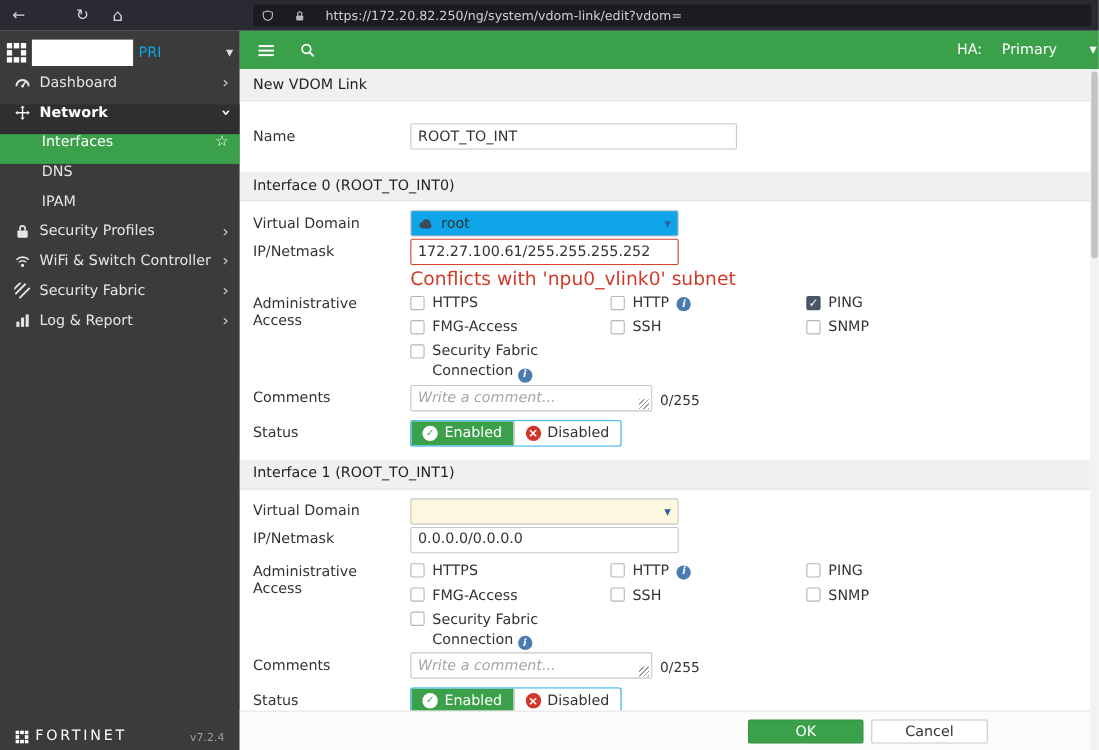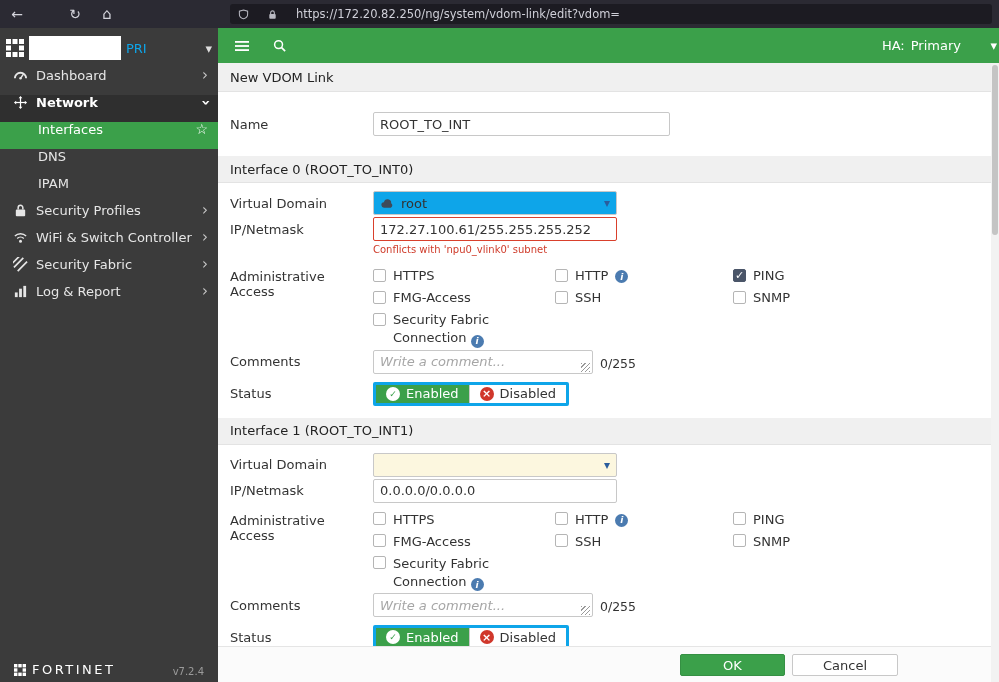--- a/index.html
+++ b/index.html
@@ -39,58 +39,58 @@
 .badge+.chev{margin-left:8px}
 .sfooter{position:absolute;left:0;bottom:5px;width:100%;display:flex;align-items:center;padding:0 14px;color:#fff;gap:6px}
 .fbrand{font-weight:normal;letter-spacing:2.5px;font-size:13px}
 .fver{margin-left:auto;color:#9b9b9b;font-size:10px;align-self:flex-end}
 
 
 .topbar{position:absolute;left:218px;top:28px;width:781px;height:35px;background:var(--accent,#3ba04a);display:flex;align-items:center;color:#fff}
 .tbicon{margin-left:16px;cursor:pointer;display:flex;align-items:center}
 .tbicon.search{margin-left:22px}
 .ha{position:absolute;right:38px}
-.ha .hl{margin-right:6px}
+.ha .hl{margin-right:18px}
 .tcaret{position:absolute;right:2px;color:#fff}
 .tcaret::before{content:"▾"}
 
 
 .content{position:absolute;left:218px;top:63px;width:773px;bottom:0;background:#fff;overflow:hidden}
 .band{height:29px;background:#f0f0f0;border-bottom:1px solid #e3e3e3;display:flex;align-items:center;padding-left:12px;color:#222}
 .band.sec{height:27px}
 .mt20{margin-top:20px}.mt12{margin-top:12px}.mt8{margin-top:8px}.mt7{margin-top:7px}.mt2{margin-top:2px}
 .frow{display:flex;align-items:center;padding-left:12px}
 .frow.top{align-items:flex-start}
 .flabel{width:143px;flex:none;color:#333;padding-top:0}
 .frow.top .flabel{padding-top:3px}
 .tinput{height:24px;border:1px solid #c8c8c8;border-radius:2px;padding:0 6px;font:inherit;color:#333;background:#fff}
 .tinput::placeholder{color:#a6a6a6;font-style:italic}
 .tinput.err{border-color:#d9402c}
 .w297{width:297px}.w244{width:244px}.w200{width:220px}
-.errline{margin:3px 0 0 155px;color:var(--error,#cf3b2a);font-size:10px;height:15px}
+.errline{margin:3px 0 0 155px;color:var(--error,#cf3b2a);font-size:17px;height:15px}
 .dropdown{width:244px;height:24px;border:1px solid #c8c8c8;border-radius:2px;display:flex;align-items:center;padding:0 6px;gap:6px;background:#0ea5e9;cursor:pointer}
 .dropdown.empty{background:#fcf7df}
 .dcaret{margin-left:auto;color:var(--caret_blue,#2a5d9c);font-size:12px}
 .dcaret::before{content:"▾"}
 .cbgrid{display:flex}
 .cbcol{display:flex;flex-direction:column}
 .cbcol.c1{width:182px}.cbcol.c2{width:178px}
 .cbitem{display:flex;align-items:flex-start;gap:7px;min-height:22px;cursor:pointer}
 .cb{width:13px;height:13px;border:1px solid #b5b5b5;border-radius:2px;background:#fff;flex:none;margin-top:2.5px;position:relative}
 .cb[data-checked="true"]{background:var(--checked,#4a5568);border-color:var(--checked,#4a5568)}
 .cb[data-checked="true"]::before{content:"✓";position:absolute;left:1px;top:-1.5px;color:#fff;font-size:11px;line-height:1.4}
 .cblabel{line-height:18px;padding-top:1px}
 .cblabel.fab{display:inline-block;max-width:114px;line-height:18px}
 .info{display:inline-flex;width:13px;height:13px;border-radius:50%;background:#4b7bb0;color:#fff;font-size:9px;align-items:center;justify-content:center;font-style:italic;font-weight:bold;flex:none;margin-top:4px}
 .info::before{content:"i"}
 .cblabel.fab .info{vertical-align:-2px;margin-left:4px;margin-top:0}
 .cwrap{display:flex;align-items:flex-end}
 .grip{width:9px;height:9px;margin-left:-12px;margin-bottom:2px;background:repeating-linear-gradient(315deg,#9a9a9a 0 1px,transparent 1px 3px);flex:none;pointer-events:none}
 .counter{font-size:12.5px;color:#333;margin:0 0 3px 10px}
-.seg{display:inline-flex;height:24px;border:3px solid #0ea5e9;border-radius:2px;overflow:hidden}
+.seg{display:inline-flex;height:24px;border:1px solid #0ea5e9;border-radius:2px;overflow:hidden}
 .segbtn{display:inline-flex;align-items:center;gap:6px;padding:0 10px;cursor:pointer}
 .seg-on{background:var(--accent,#3ba04a);color:#fff}
 .seg-off{background:#fff;color:#333;border-left:1px solid #c8c8c8}
 .ic{width:14px;height:14px;border-radius:50%;display:inline-flex;align-items:center;justify-content:center;flex:none}
 .ic-en{background:#fff;color:var(--accent,#3ba04a);font-weight:bold;font-size:9px}
 .ic-en::before{content:"✓"}
 .ic-dis{background:#d0372b;color:#fff;font-weight:bold;font-size:11px}
 .ic-dis::before{content:"×"}
 
 

